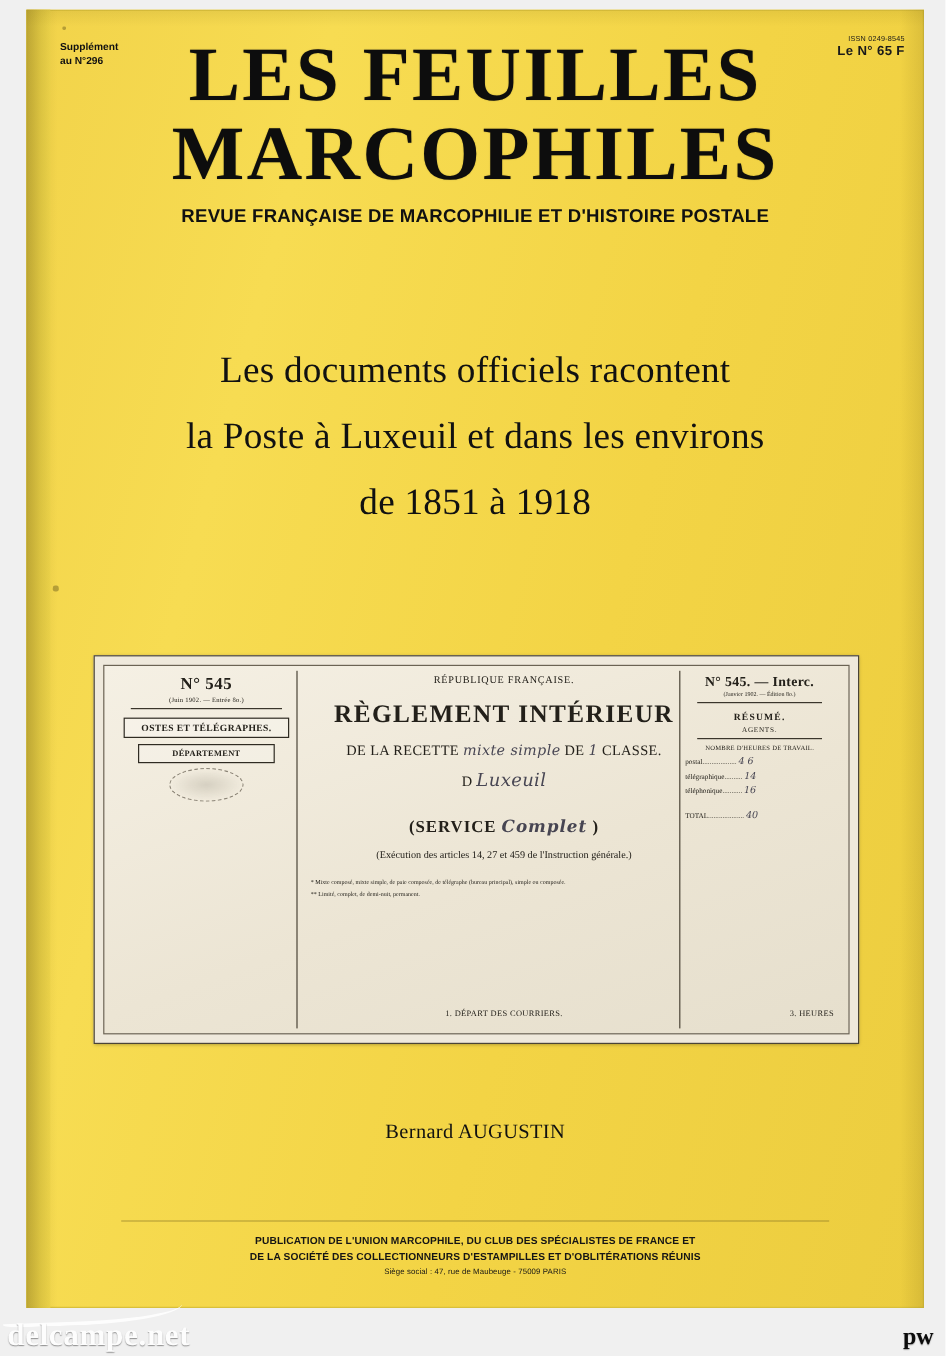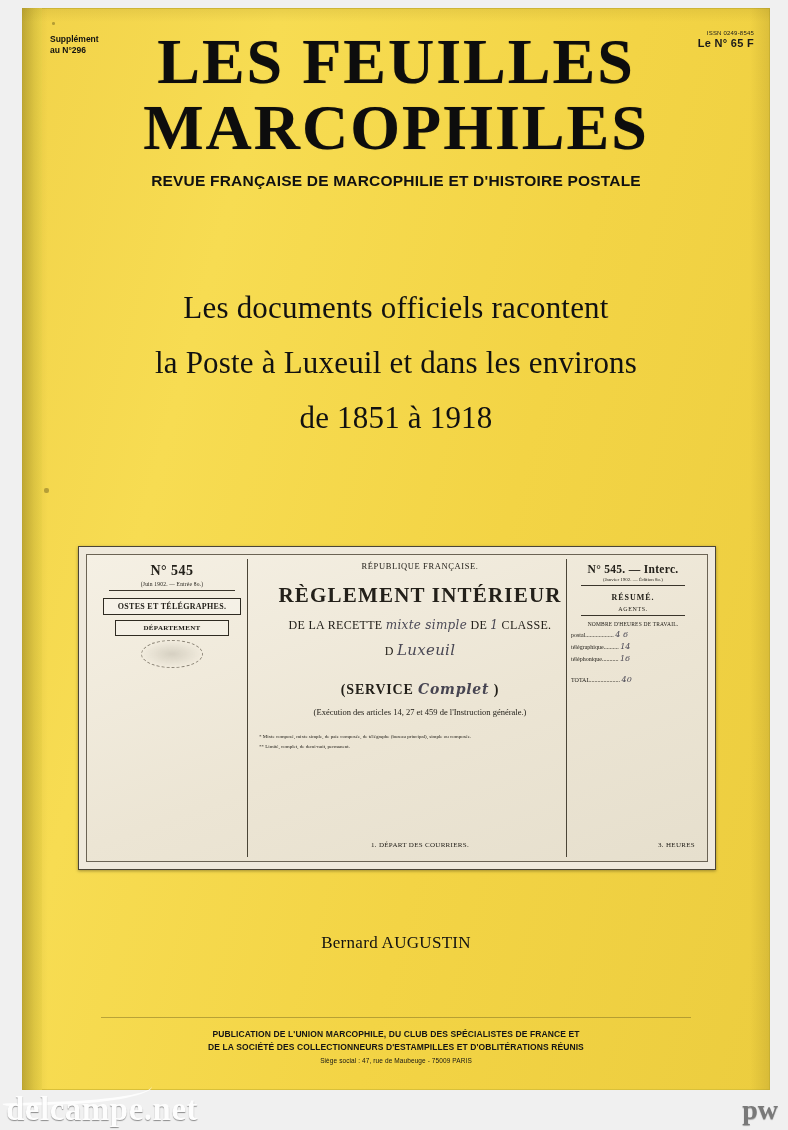--- a/index.html
+++ b/index.html
@@ -228,21 +228,21 @@
   }
   .footer .f1 { font-size: 8.5px; font-weight: bold; line-height: 1.45; letter-spacing: .1px; }
   .footer .f2 { font-size: 6.5px; margin-top: 4px; letter-spacing: .1px; }
 
   
   .wm-delcampe {
     position: absolute;
     left: 6px;
     bottom: 2px;
     font-family: "Liberation Serif", serif;
-    font-size: 33px;
+    font-size: 26px;
     font-weight: bold;
     color: #ffffff;
     text-shadow: 0 1px 1px rgba(0,0,0,.45);
     letter-spacing: .5px;
     opacity: .92;
   }
   .wm-delcampe .dot { color: #ffffff; }
   .wm-swoosh {
     position: absolute;
     left: 2px;
@@ -251,23 +251,23 @@
     height: 22px;
     border-bottom: 3px solid rgba(255,255,255,.85);
     border-radius: 0 0 60% 10%;
     transform: rotate(-2deg);
   }
   .wm-pw {
     position: absolute;
     right: 10px;
     bottom: 4px;
     font-family: "Liberation Serif", serif;
-    font-size: 28px;
-    font-weight: bold;
-    color: #737373;
+    font-size: 20px;
+    font-weight: bold;
+    color: #000000;
     text-shadow: 0 1px 1px rgba(0,0,0,.35);
     opacity: .95;
   }
   .speck {
     position: absolute;
     width: 5px; height: 5px;
     background: #6a5b1d;
     opacity: .45;
     border-radius: 40%;
   }

